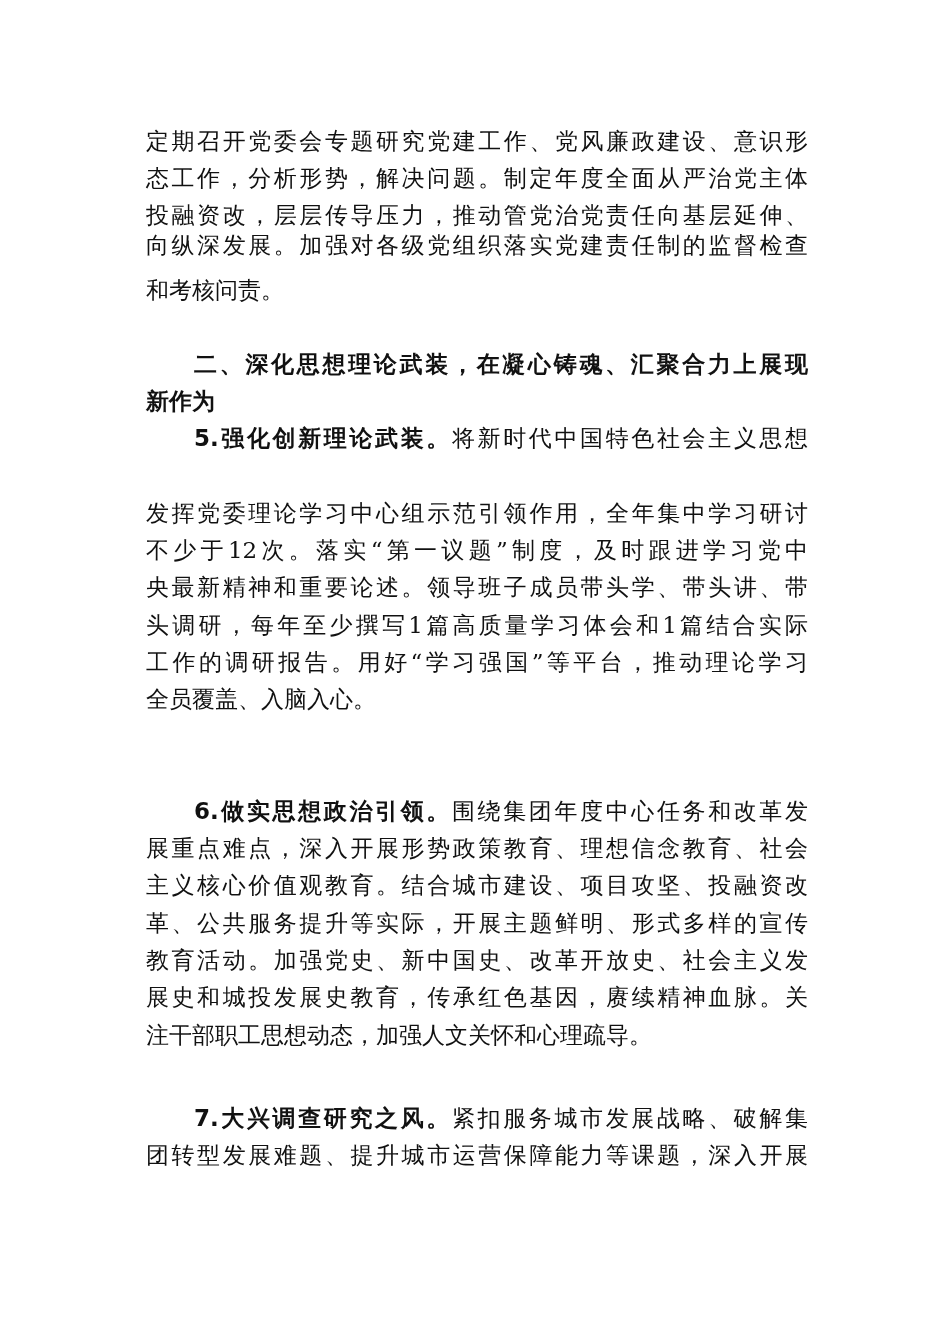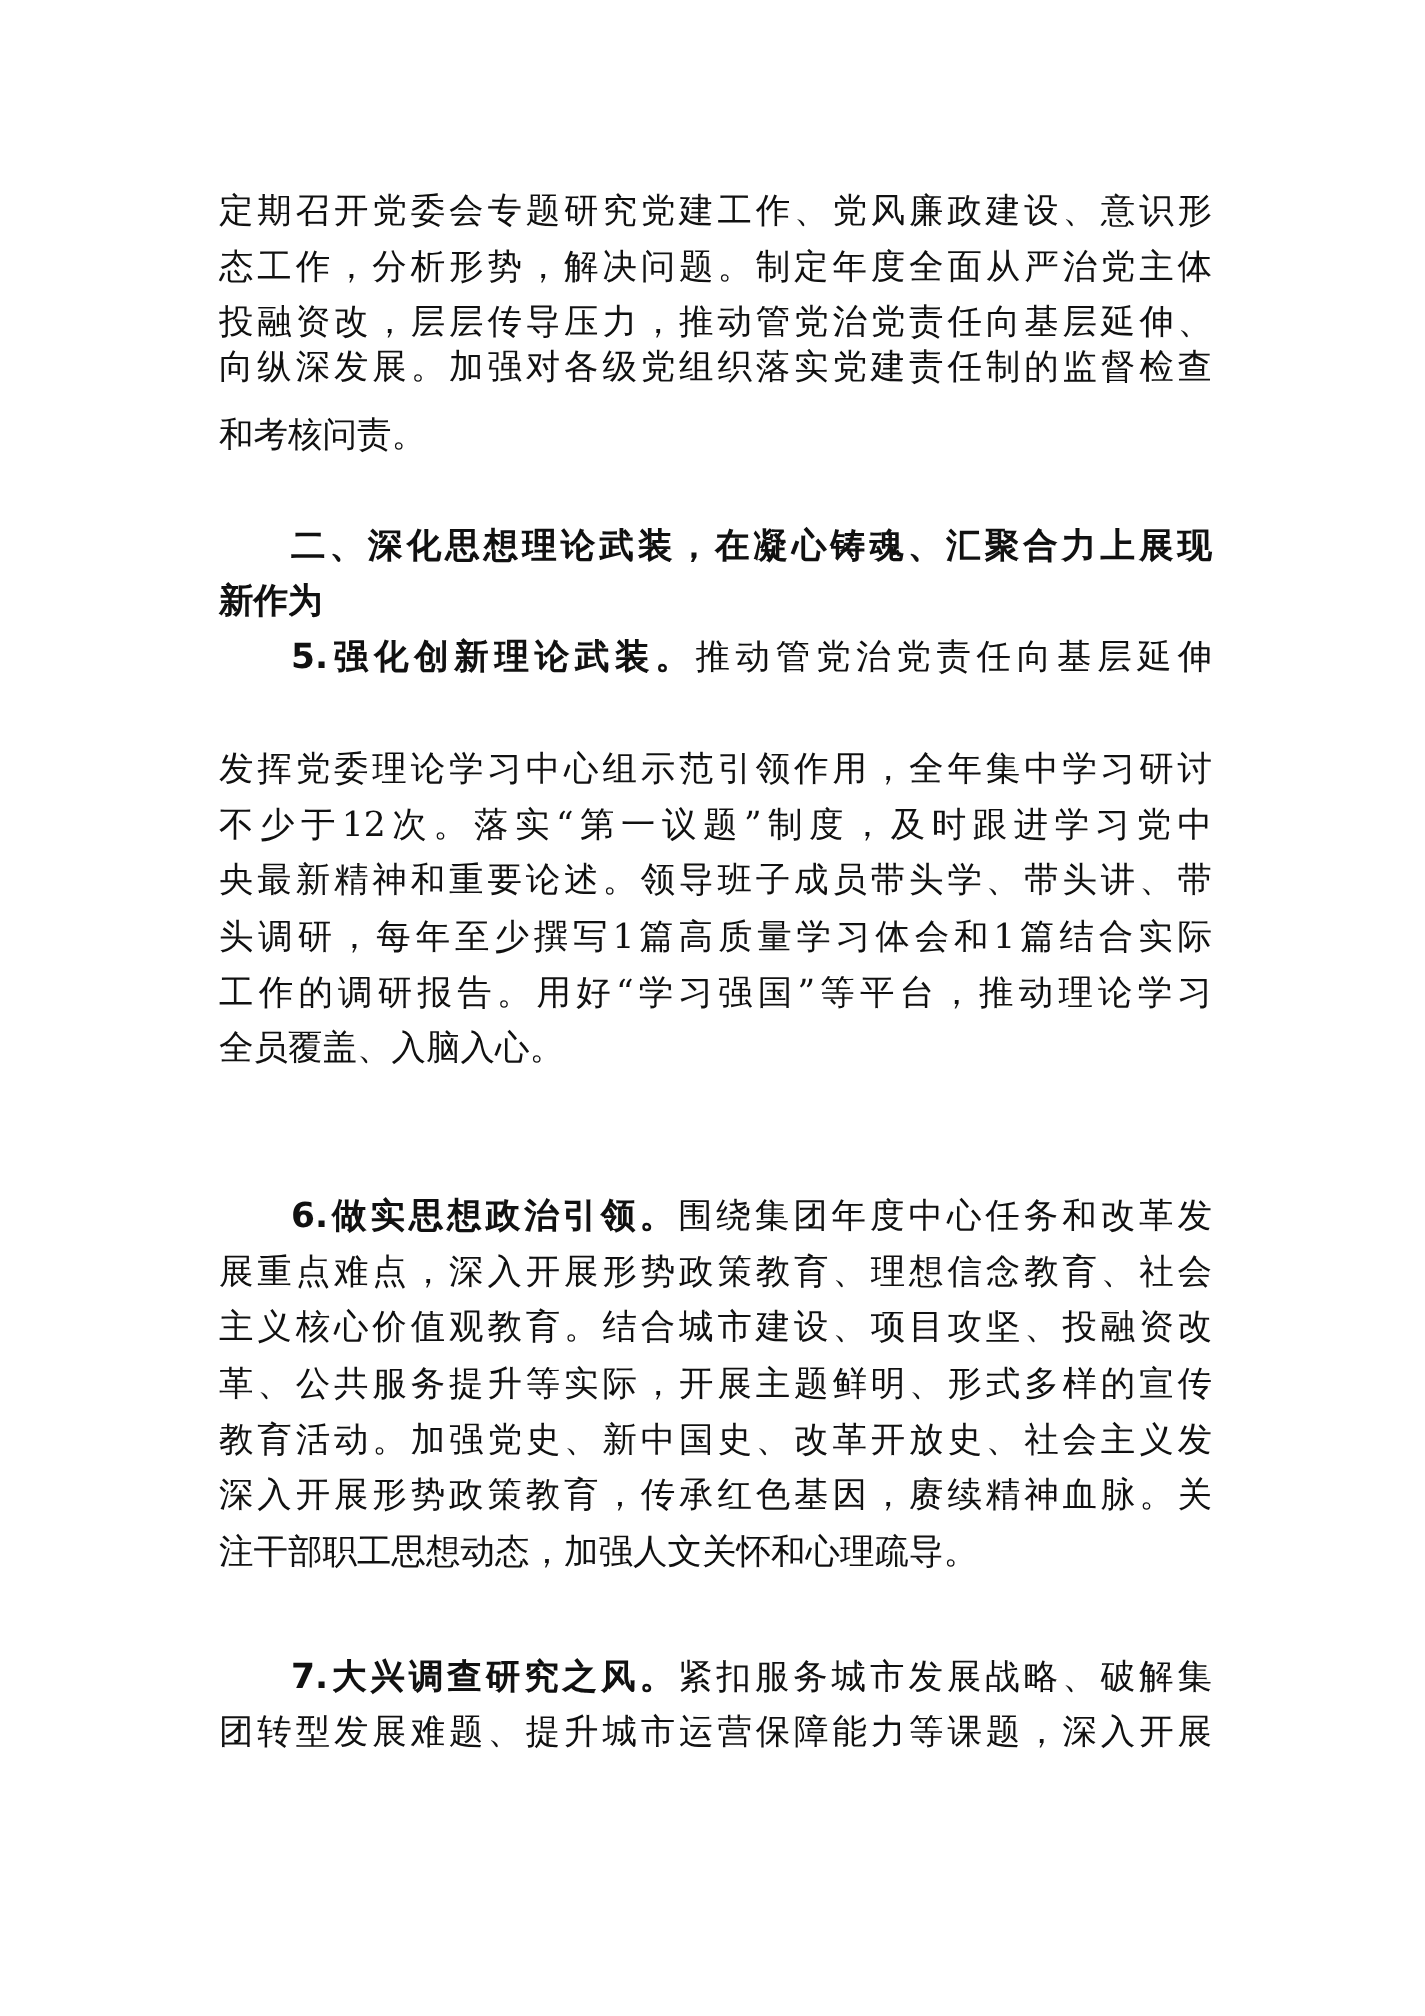--- a/index.html
+++ b/index.html
@@ -57,32 +57,32 @@
 
   <div class="line" style="top:126px;">定期召开党委会专题研究党建工作、党风廉政建设、意识形</div>
   <div class="line" style="top:163px;">态工作，分析形势，解决问题。制定年度全面从严治党主体</div>
   <div class="line" style="top:200px;">投融资改，层层传导压力，推动管党治党责任向基层延伸、</div>
   <div class="line" style="top:230px;">向纵深发展。加强对各级党组织落实党建责任制的监督检查</div>
   <div class="line indent heading" style="top:349px;">二、深化思想理论武装，在凝心铸魂、汇聚合力上展现</div>
 
   <div class="line last" style="top:275px;">和考核问责。</div>
   <div class="line last heading" style="top:386px;">新作为</div>
 
-  <div class="line indent" style="top:423px;"><span class="bold">5.强化创新理论武装。</span><span>推动管党治党责任向基层延伸</span></div>
+  <div class="line indent" style="top:423px;"><span class="bold">5.强化创新理论武装。</span><span>将新时代中国特色社会主义思想</span></div>
   <div class="line" style="top:498px;">发挥党委理论学习中心组示范引领作用，全年集中学习研讨</div>
   <div class="line" style="top:535px;">不少于12次。落实“第一议题”制度，及时跟进学习党中</div>
   <div class="line" style="top:572px;">央最新精神和重要论述。领导班子成员带头学、带头讲、带</div>
   <div class="line" style="top:610px;">头调研，每年至少撰写1篇高质量学习体会和1篇结合实际</div>
   <div class="line" style="top:647px;">工作的调研报告。用好“学习强国”等平台，推动理论学习</div>
   <div class="line last" style="top:684px;">全员覆盖、入脑入心。</div>
 
   <div class="line indent" style="top:796px;"><span class="bold">6.做实思想政治引领。</span><span>围绕集团年度中心任务和改革发</span></div>
   <div class="line" style="top:833px;">展重点难点，深入开展形势政策教育、理想信念教育、社会</div>
   <div class="line" style="top:870px;">主义核心价值观教育。结合城市建设、项目攻坚、投融资改</div>
   <div class="line" style="top:908px;">革、公共服务提升等实际，开展主题鲜明、形式多样的宣传</div>
   <div class="line" style="top:945px;">教育活动。加强党史、新中国史、改革开放史、社会主义发</div>
-  <div class="line" style="top:982px;">深入开展形势政策教育，传承红色基因，赓续精神血脉。关</div>
+  <div class="line" style="top:982px;">展史和城投发展史教育，传承红色基因，赓续精神血脉。关</div>
   <div class="line last" style="top:1020px;">注干部职工思想动态，加强人文关怀和心理疏导。</div>
 
   <div class="line indent" style="top:1103px;"><span class="bold">7.大兴调查研究之风。</span><span>紧扣服务城市发展战略、破解集</span></div>
   <div class="line" style="top:1140px;">团转型发展难题、提升城市运营保障能力等课题，深入开展</div>
 
 </div>
 
 </body></html>

